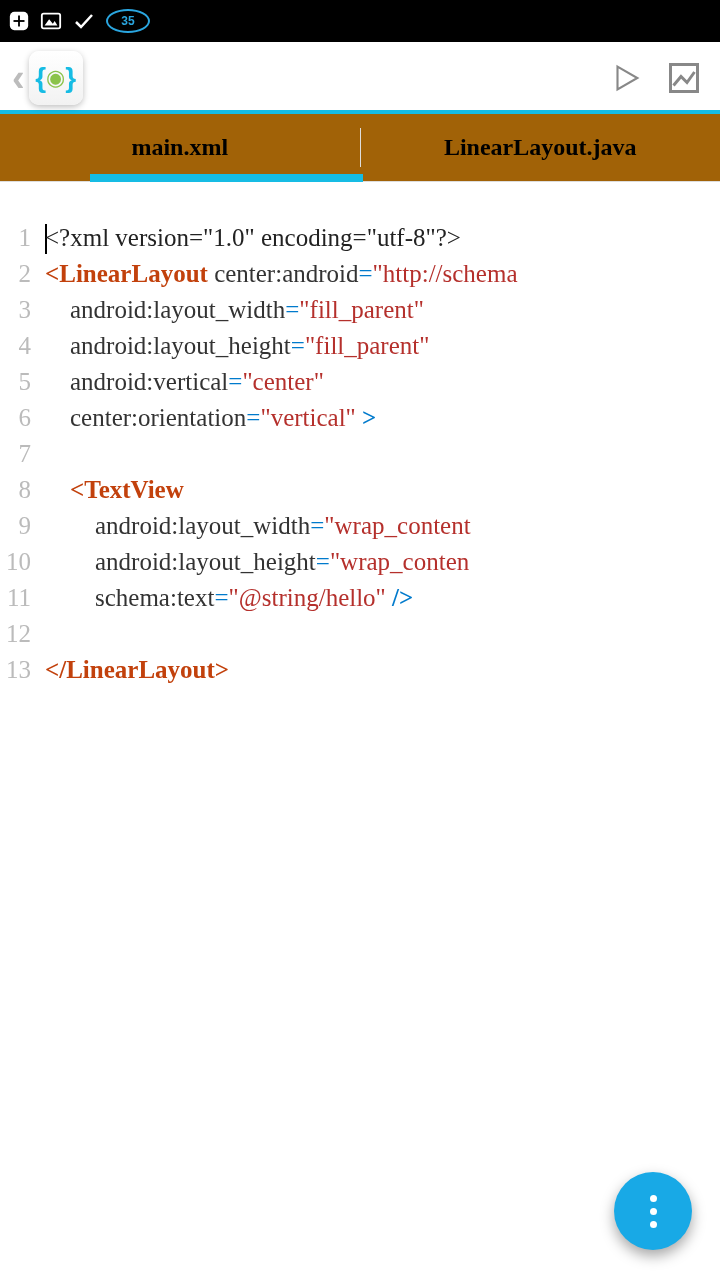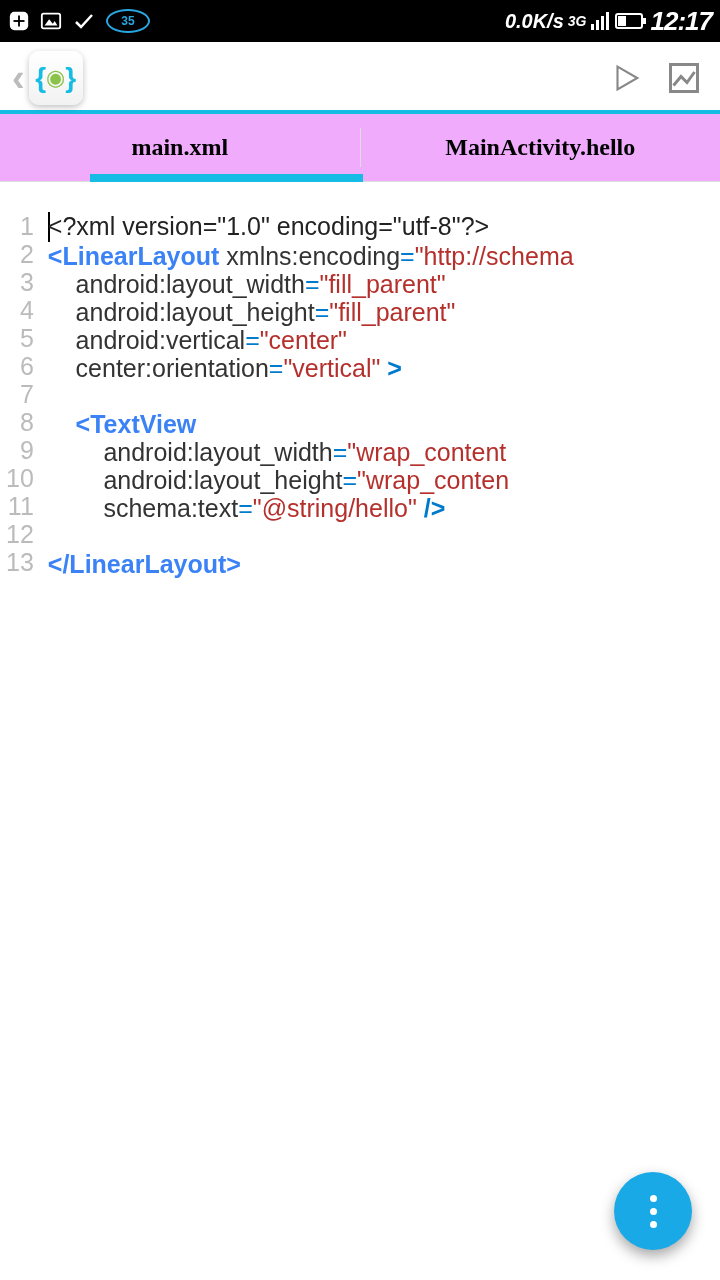--- a/index.html
+++ b/index.html
@@ -52,21 +52,21 @@
   .app-bar-spacer { flex: 1; }
   .app-bar-btn {
     width: 48px; height: 48px; display: flex; align-items: center; justify-content: center;
     margin-left: 10px;
   }
   
   .tabs {
     height: 68px;
     display: flex;
     border-bottom: 1px solid #ddd;
-    background: #f0abfc;
+    background: #a16207;
   }
   .tab {
     flex: 1;
     display: flex;
     align-items: center;
     justify-content: center;
     font-family: "Comic Sans MS", cursive;
     font-size: 24px;
     font-weight: bold;
     color: #000;
@@ -82,23 +82,23 @@
     background: #16bce4;
   }
   .tab-divider {
     width: 1px;
     background: #ddd;
     margin: 14px 0;
   }
   
   .editor {
     display: flex;
-    font-family: Liberation Sans, sans-serif;
+    font-family: Liberation Serif, serif;
     font-size: 25px;
-    line-height: 28px;
+    line-height: 36px;
     white-space: pre;
     overflow: hidden;
   }
   .gutter {
     color: #bbb;
     padding: 2px 8px 0 6px;
     text-align: right;
     user-select: none;
     min-width: 34px;
   }
@@ -109,21 +109,21 @@
   }
   .cursor {
     display: inline-block;
     width: 2px;
     height: 30px;
     background: #000;
     vertical-align: text-top;
     margin-right: -2px;
   }
   
-  .c-tag   { color: #3b82f6; font-weight: bold; }
+  .c-tag   { color: #c2410c; font-weight: bold; }
   .c-attr  { color: #333; }
   .c-eq    { color: #007acc; }
   .c-str   { color: #b5302c; }
   .c-punct { color: #007acc; font-weight: bold; }
   .c-decl  { color: #222; }
   
   .fab {
     position: absolute;
     right: 28px;
     bottom: 30px;
@@ -163,40 +163,20 @@
           <polygon points="5,17 10,10 14,15 16,12 19,17" fill="#fff"></polygon>
         </svg>
     </span>
     <span class="status-icon">
       <svg width="24" height="24" viewBox="0 0 24 24">
           <polyline points="4,13 9,18 20,6" fill="none" stroke="#fff" stroke-width="2.5"></polyline>
         </svg>
     </span>
     <span class="circle-badge">35</span>
   </div>
-  <div class="status-right">
-    <span>0.0K/s</span>
-    <span style="font-size:14px;">3G</span>
-    <span class="status-icon">
-      <svg width="20" height="18" viewBox="0 0 20 18">
-          <rect x="0" y="12" width="3" height="6" fill="#fff"></rect>
-          <rect x="5" y="8" width="3" height="10" fill="#fff"></rect>
-          <rect x="10" y="4" width="3" height="14" fill="#fff"></rect>
-          <rect x="15" y="0" width="3" height="18" fill="#fff"></rect>
-        </svg>
-    </span>
-    <span class="status-icon">
-      <svg width="32" height="16" viewBox="0 0 32 16">
-          <rect x="1" y="1" width="26" height="14" rx="2" fill="none" stroke="#fff" stroke-width="2"></rect>
-          <rect x="3" y="3" width="8" height="10" fill="#fff"></rect>
-          <rect x="28" y="5" width="3" height="6" fill="#fff"></rect>
-        </svg>
-    </span>
-    <span class="clock">12:17</span>
-  </div>
 </div>
 
 <div class="app-bar">
   <span class="back-chevron">‹</span>
   <div class="app-icon">
     <span class="brace">{</span>
       <span class="droid">◉</span>
       <span class="brace">}</span>
   </div>
   <div class="app-bar-spacer"></div>
@@ -212,21 +192,21 @@
     </svg>
   </div>
 </div>
 
 <div class="tabs">
   <div class="tab active">
     <span>main.xml</span>
   </div>
   <div class="tab-divider"></div>
   <div class="tab">
-    <span>MainActivity.hello</span>
+    <span>LinearLayout.java</span>
   </div>
 </div>
 
 <div class="editor">
   <div class="gutter">
 <span>1</span>
 <span>2</span>
 <span>3</span>
 <span>4</span>
 <span>5</span>
@@ -234,21 +214,21 @@
 <span>7</span>
 <span>8</span>
 <span>9</span>
 <span>10</span>
 <span>11</span>
 <span>12</span>
 <span>13</span>
 </div>
   <div class="code">
 <span class="cursor"></span><span class="c-decl">&lt;?xml version="1.0" encoding="utf-8"?&gt;</span>
-<span class="c-tag">&lt;LinearLayout</span><span class="c-attr"> xmlns:encoding</span><span class="c-eq">=</span><span class="c-str">"http://schema</span>
+<span class="c-tag">&lt;LinearLayout</span><span class="c-attr"> center:android</span><span class="c-eq">=</span><span class="c-str">"http://schema</span>
     <span class="c-attr">android:layout_width</span><span class="c-eq">=</span><span class="c-str">"fill_parent"</span>
     <span class="c-attr">android:layout_height</span><span class="c-eq">=</span><span class="c-str">"fill_parent"</span>
     <span class="c-attr">android:vertical</span><span class="c-eq">=</span><span class="c-str">"center"</span>
     <span class="c-attr">center:orientation</span><span class="c-eq">=</span><span class="c-str">"vertical"</span><span class="c-punct"> &gt;</span>
 
     <span class="c-tag">&lt;TextView</span>
         <span class="c-attr">android:layout_width</span><span class="c-eq">=</span><span class="c-str">"wrap_content</span>
         <span class="c-attr">android:layout_height</span><span class="c-eq">=</span><span class="c-str">"wrap_conten</span>
         <span class="c-attr">schema:text</span><span class="c-eq">=</span><span class="c-str">"@string/hello"</span><span class="c-punct"> /&gt;</span>
 

